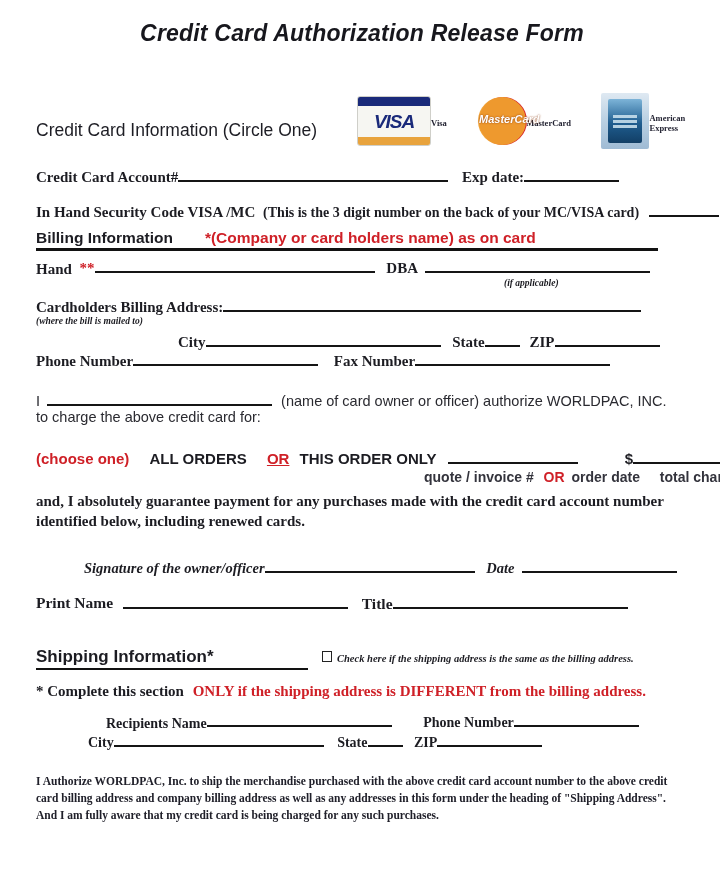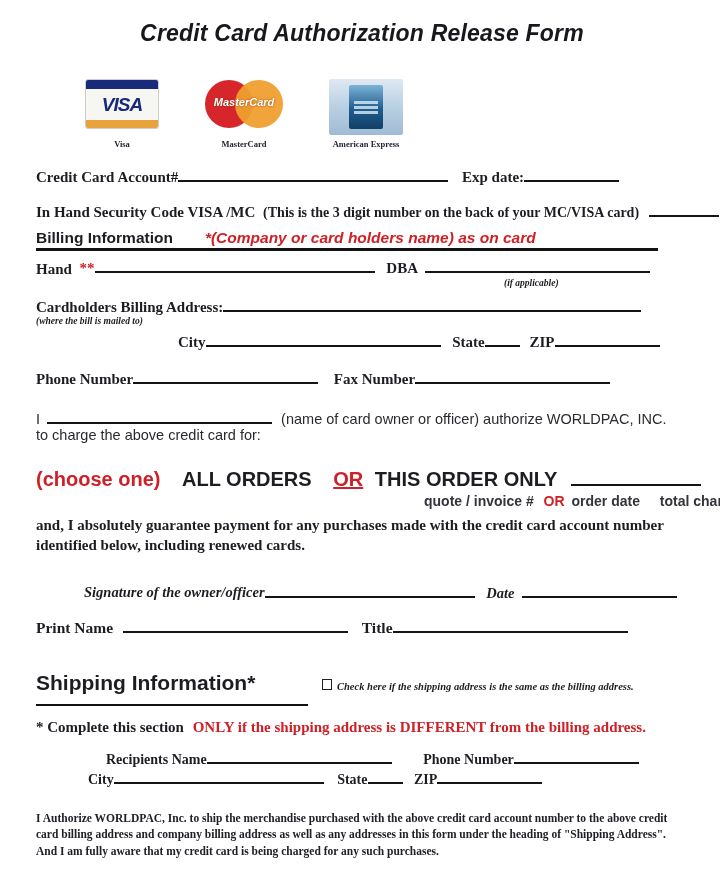--- a/index.html
+++ b/index.html
@@ -35,21 +35,21 @@
   }
 
   
   .cards-row{display:flex;align-items:flex-end;margin-top:30px;height:72px;}
   .cards-label{
     font-family:"Liberation Sans", sans-serif;
     font-size:17.5px;color:#1d1d24;
     margin-bottom:8px;white-space:nowrap;
   }
   .logo-group{display:flex;gap:30px;margin-left:40px;}
-  .logo-cell{display:flex;flex-direction:column;align-items:center;width:92px;justify-content:space-between;}
+  .logo-cell{display:flex;flex-direction:row;align-items:center;width:92px;}
   .logo-caption{font-size:8.5px;font-weight:bold;margin-top:4px;color:#242433;}
   .visa-card{
     width:72px;height:48px;background:#f6f6f2;border:1px solid #cfcfc9;border-radius:3px;
     display:flex;flex-direction:column;justify-content:space-between;overflow:hidden;
   }
   .visa-top{height:9px;background:#1a2a7a;}
   .visa-word{
     font-family:"Liberation Sans", sans-serif;font-weight:bold;font-style:italic;
     font-size:19px;color:#1a2a7a;text-align:center;line-height:1;letter-spacing:-1px;
   }
@@ -82,47 +82,48 @@
 
   .section-head-row{
     display:flex;align-items:baseline;
     border-bottom:3.5px solid #121212;
     font-family:"Liberation Sans", sans-serif;
     font-weight:bold;font-size:15.5px;
     padding-bottom:1px;
   }
 
   .auth-block{font-family:"Liberation Sans", sans-serif;font-size:14.5px;color:#2a2a30;}
-  .order-row{font-family:"Liberation Sans", sans-serif;font-weight:bold;font-size:20px;white-space:nowrap;}
+  .order-row{font-family:"Liberation Sans", sans-serif;font-weight:bold;font-size:15px;white-space:nowrap;}
   .order-subrow{
     font-family:"Liberation Sans", sans-serif;font-size:14px;font-weight:bold;
     color:#33333c;white-space:nowrap;
   }
   .checkbox{
     display:inline-block;width:8px;height:9px;border:1.2px solid #222;
     vertical-align:baseline;margin:0 5px 0 14px;background:#fff;
   }
   .ship-head-wrap{display:flex;align-items:baseline;}
   .ship-head{
-    font-family:"Liberation Sans", sans-serif;font-weight:bold;font-size:21px;
-    border-bottom:2.5px solid #121212;width:272px;padding-bottom:9px;
+    font-family:"Liberation Sans", sans-serif;font-weight:bold;font-size:17px;
+    border-bottom:2.5px solid #121212;width:272px;padding-bottom:1px;
   }
   .footer-par{
     font-size:11.5px;font-weight:bold;white-space:normal;line-height:1.45;
     width:652px;color:#20202a;
   }
 </style>
 </head>
 <body>
 
 <div class="page">
 
   <div class="title">Credit Card Authorization Release Form</div>
 
   <div class="cards-row">
+    <div class="cards-label">Credit Card Information (Circle One)</div>
     <div class="logo-group">
       <div class="logo-cell">
         <div class="visa-card">
           <div class="visa-top"></div>
           <div class="visa-word">VISA</div>
           <div class="visa-bottom"></div>
         </div>
         <div class="logo-caption">Visa</div>
       </div>
       <div class="logo-cell">
@@ -153,21 +154,21 @@
 
   <div class="row" style="margin-top:16px;">
     <span>In Hand Security Code VISA /MC</span>
     <span class="note-sm" style="margin-left:4px;">(This is the 3 digit number on the back of  your  MC/VISA card)</span>
     <span class="bl w70" style="margin-left:6px;"></span>
   </div>
 
 
   <div class="section-head-row" style="margin-top:8px;width:622px;">
     <span>Billing Information</span>
-    <span class="red" style="margin-left:32px;font-style:italic;">*(Company or card holders name) as on card</span>
+    <span class="red" style="margin-left:32px;">*(Company or card holders name) as on card</span>
   </div>
 
   <div class="row" style="margin-top:8px;">
     <span>Hand</span>
     <span class="red" style="margin-left:4px;">**</span><span class="bl w280"></span>
     <span style="margin-left:8px;">DBA</span>
     <span class="bl w225" style="margin-left:4px;"></span>
   </div>
   <div class="tiny-note" style="margin:1px 0 0 468px;">(if applicable)</div>
 
@@ -175,21 +176,21 @@
     <span>Cardholders Billing Address:</span><span class="bl w420"></span>
   </div>
   <div class="tiny-note">(where  the bill is mailed to)</div>
 
   <div class="row" style="margin-top:6px;margin-left:142px;">
     <span>City</span><span class="bl w235"></span>
     <span style="margin-left:8px;">State</span><span class="bl w35"></span>
     <span style="margin-left:6px;">ZIP</span><span class="bl w105"></span>
   </div>
 
-  <div class="row" style="margin-top:18px;">
+  <div class="row" style="">
     <span>Phone Number</span><span class="bl w185"></span>
     <span style="margin-left:12px;">Fax Number</span><span class="bl w195"></span>
   </div>
 
   <div class="auth-block" style="margin-top:22px;">
     <div class="nowrap">
       <span>I</span>
       <span class="bl w225" style="margin-left:3px;"></span>
       <span style="margin-left:5px;">(name of card owner or officer) authorize WORLDPAC, INC.</span>
     </div>

